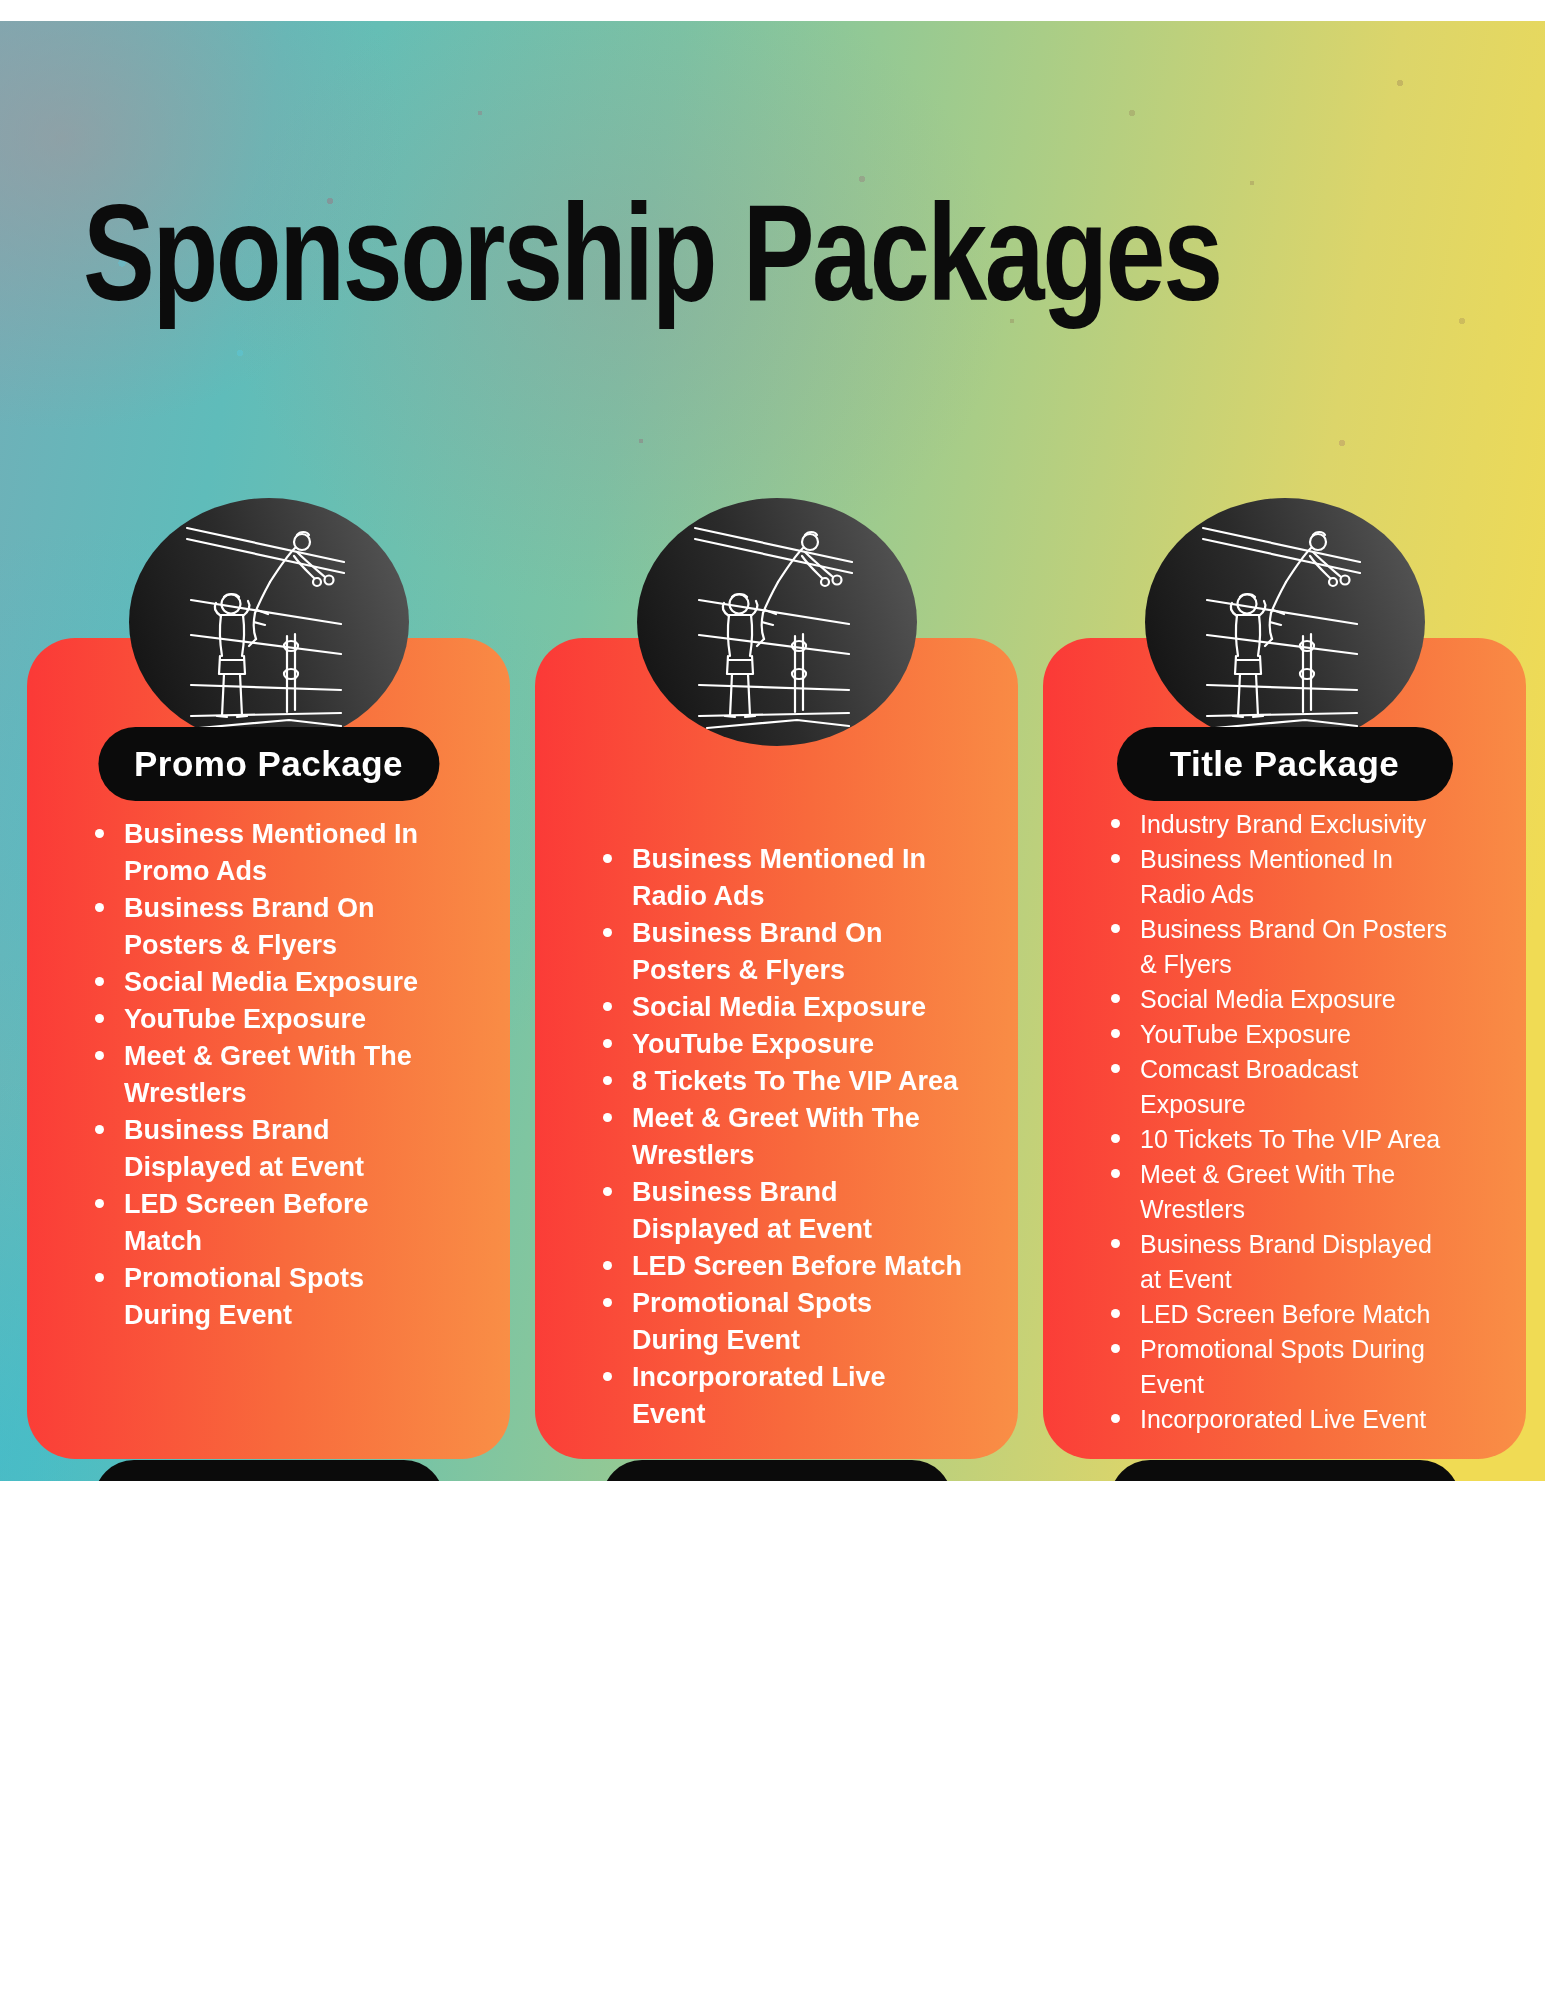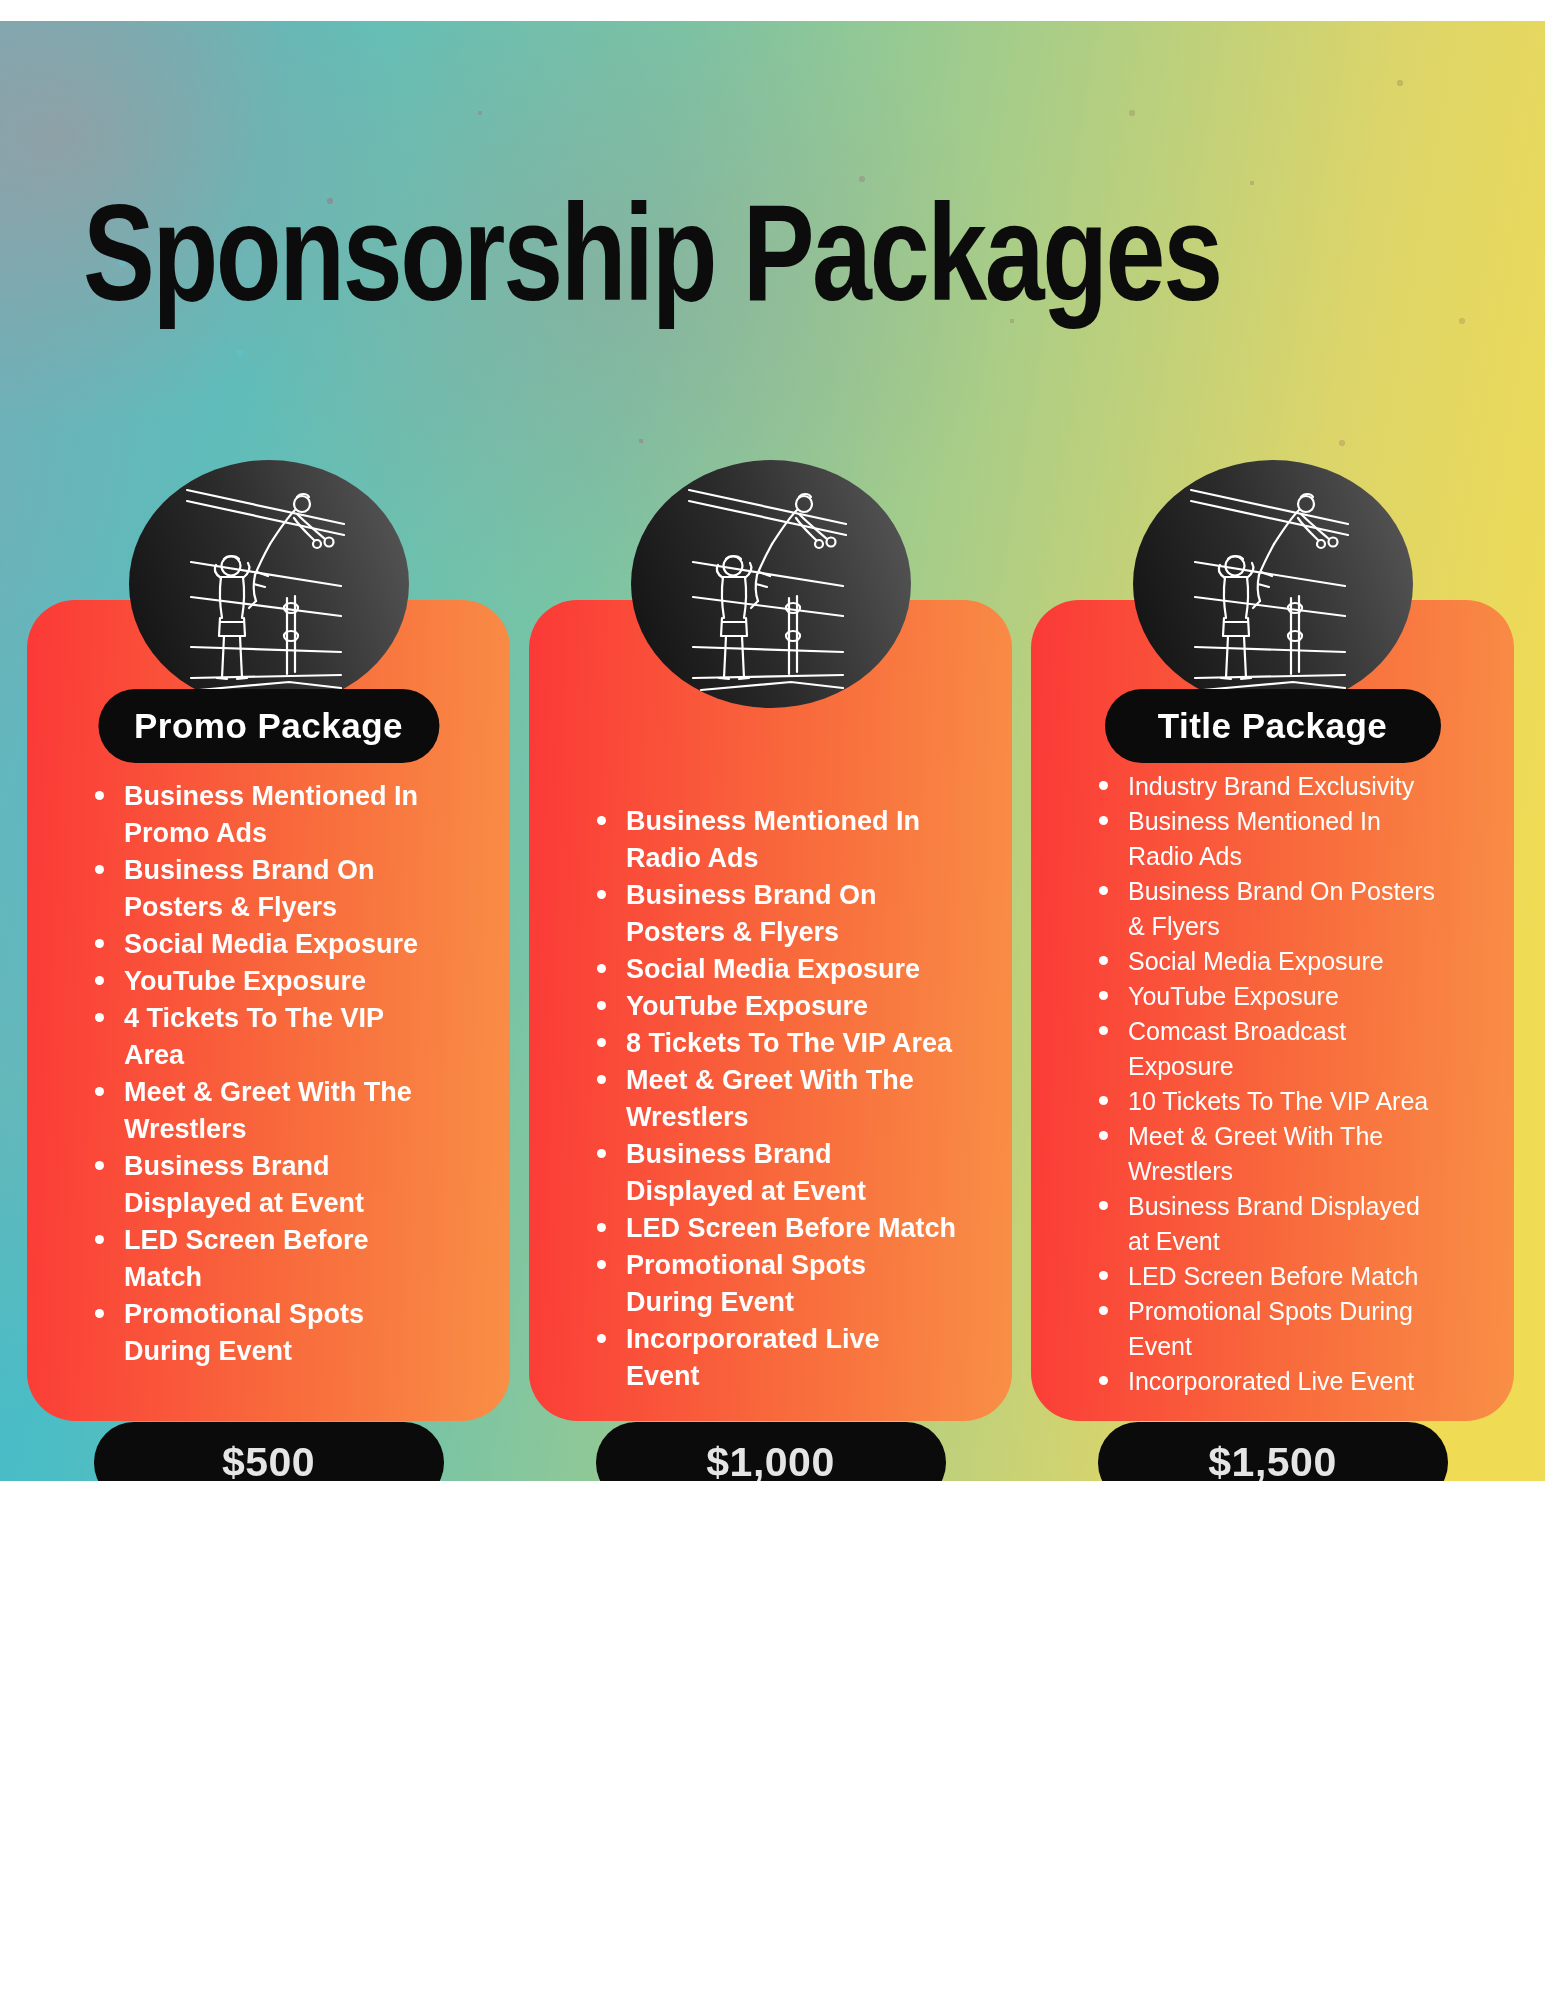--- a/index.html
+++ b/index.html
@@ -30,21 +30,21 @@
       radial-gradient(ellipse 700px 400px at 10% 55%, rgba(70,190,210,0.25), transparent 75%),
       linear-gradient(100deg,#72aeb8 0%,#5fbcba 16%,#7ac4a4 38%,#a9cd87 58%,#dcd56a 78%,#f0db54 94%);
     margin-top: 21px;
   }
   .title{
     position:absolute;left:83px;top:162px;margin:0;
     font-size:138px;font-weight:800;letter-spacing:-3px;line-height:1;
     color:#0c0c0c;white-space:nowrap;
     transform:scaleX(0.78);transform-origin:left top;
   }
-  .cards{position:absolute;top:439px;left:27px;display:flex;gap:19px;}
+  .cards{position:absolute;top:477px;left:27px;display:flex;gap:25px;}
   .card-col{position:relative;width:483px;height:1043px;}
   .card-bg{
     position:absolute;top:140px;left:0;right:0;bottom:82px;
     border-radius:48px;
     background:linear-gradient(92deg,#fb3937 0%,#f86a3c 55%,#f98f46 100%);
   }
   .circle{
     position:absolute;top:0;left:50%;transform:translateX(-50%);
     width:280px;height:248px;border-radius:50%;
     background:linear-gradient(250deg,#5a5a5a 0%,#2b2b2b 55%,#101010 100%);
@@ -150,21 +150,20 @@
           </svg>
       </div>
       <div class="name-pill">
         <span>Promo Package</span>
       </div>
       <ul class="features">
           <li>Business Mentioned In Promo Ads</li>
           <li>Business Brand On Posters &amp; Flyers</li>
           <li>Social Media Exposure</li>
           <li>YouTube Exposure</li>
-          <li>4 Tickets To The VIP Area</li>
           <li>Meet &amp; Greet With The Wrestlers</li>
           <li>Business Brand Displayed at Event</li>
           <li>LED Screen Before Match</li>
           <li>Promotional Spots During Event</li>
         </ul>
       <div class="price-pill">
         <span>$500</span>
       </div>
     </article>
 

